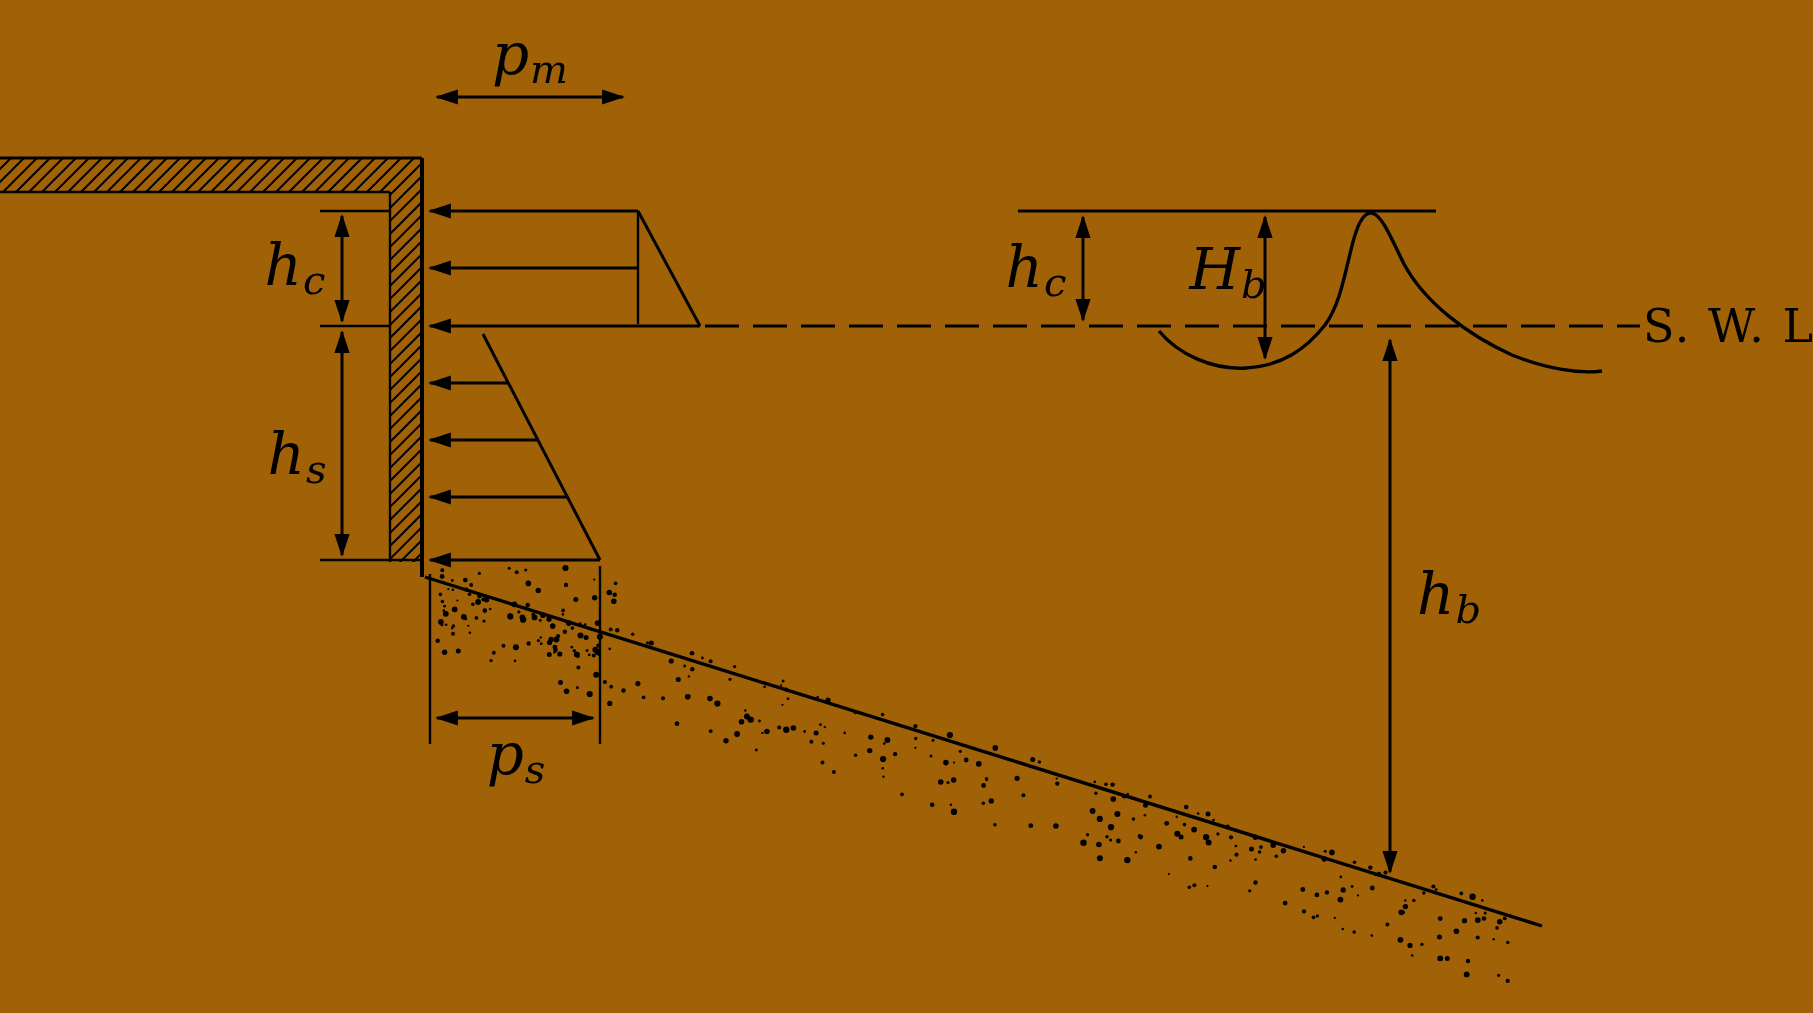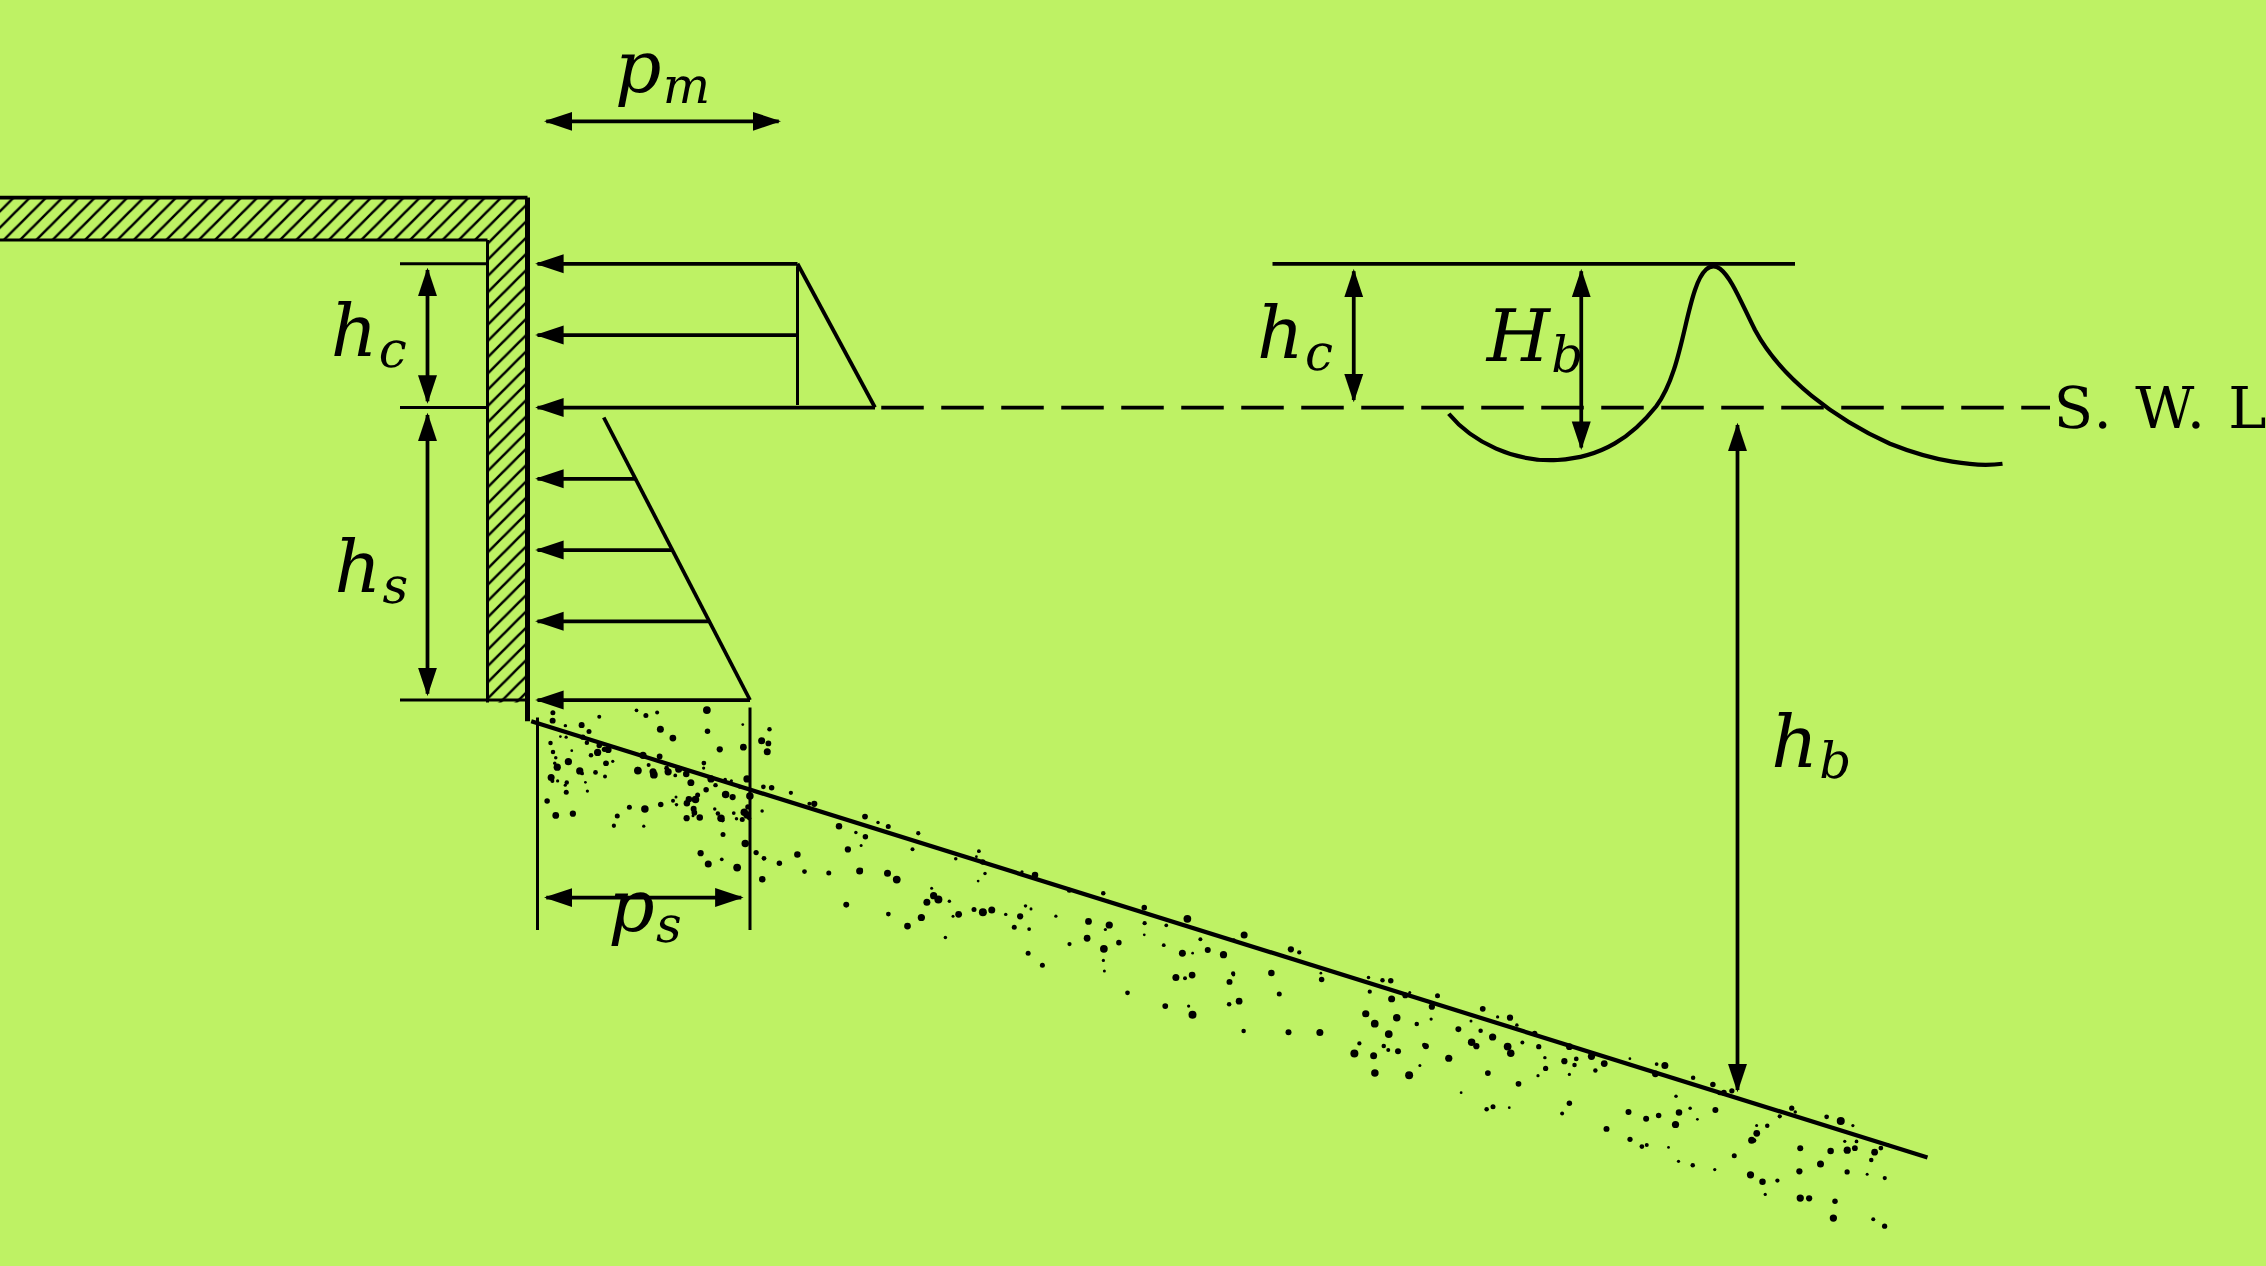--- a/index.html
+++ b/index.html
@@ -1,17 +1,17 @@
 <!DOCTYPE html>
 <html><head>
 <meta charset="utf-8">
 <style>
   html,body{margin:0;padding:0;background:#ffffff;}
   body{width:1813px;height:1013px;overflow:hidden;}
-  .stage{position:relative;width:1813px;height:1013px;background:#bef264;}
+  .stage{position:relative;width:1813px;height:1013px;background:#a16207;}
   .stage svg{position:absolute;left:0;top:0;}
   .ln{stroke:#000000;fill:none;stroke-width:3;}
   .thin{stroke-width:2.4;}
   .thick{stroke-width:4;}
   .dash{stroke-dasharray:34 14;}
   .curve{stroke-width:3.4;}
   .lbl{
     position:absolute;transform:translate(-50%,-50%);
     font-family:"DejaVu Serif","Liberation Serif",serif;
     font-style:italic;font-size:58px;line-height:1;color:#000;white-space:nowrap;
@@ -447,21 +447,21 @@
   </div>
 
   <div class="lbl" style="left:295px;top:268px">
     <span>h</span><span class="sub">c</span>
   </div>
 
   <div class="lbl" style="left:297px;top:457px">
     <span>h</span><span class="sub">s</span>
   </div>
 
-  <div class="lbl" style="left:516px;top:728px">
+  <div class="lbl" style="left:516px;top:757px">
     <span>p</span><span class="sub">s</span>
   </div>
 
   <div class="lbl" style="left:1036px;top:270px">
     <span>h</span><span class="sub">c</span>
   </div>
 
   <div class="lbl" style="left:1228px;top:272px">
     <span>H</span><span class="sub">b</span>
   </div>

